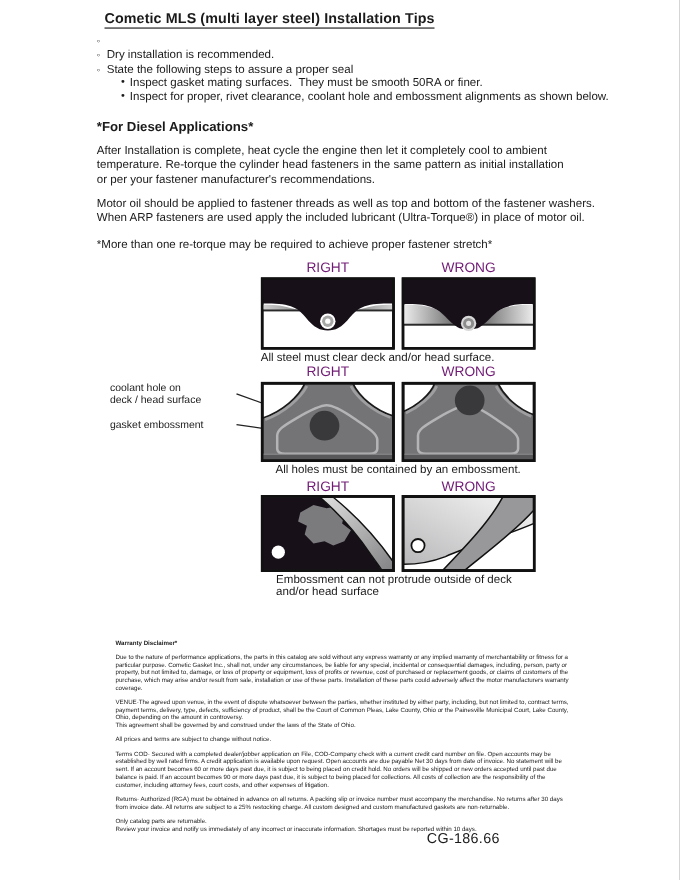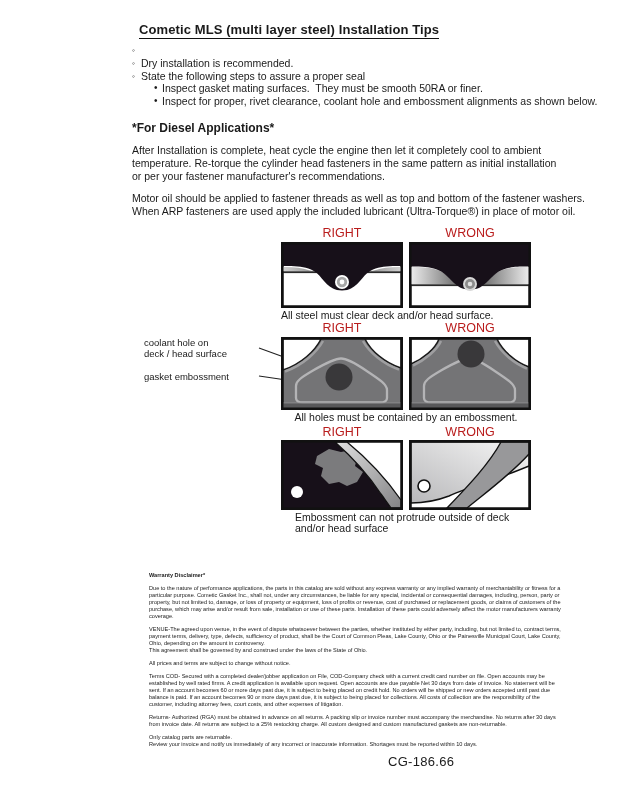--- a/index.html
+++ b/index.html
@@ -5,37 +5,37 @@
   :root{
     --page_bg:#ffffff; --text:#1a1a1a; --diagram_black:#171019;
     --mid_gray:#747476; --hole_dark:#39383a; --emboss_line:#b4b4b6;
   }
   html,body{margin:0;padding:0;background:#888;}
   .page{
     width:618px;height:800px;background:var(--page_bg);
     font-family:"Liberation Sans",sans-serif;color:var(--text);
     position:relative;overflow:hidden;margin:0 auto;
   }
-  .content{padding:20px 60px 0 88px;margin-left:44px;}
+  .content{padding:8px 60px 0 88px;}
   .title{
     font-size:13px;font-weight:bold;display:inline-block;
     border-bottom:1.6px solid #111;padding-bottom:1px;margin-left:7px;
     letter-spacing:.1px;
   }
   .bullets{margin-top:5px;font-size:10.5px;line-height:12.8px;}
   .b-item{display:flex;white-space:pre;}
   .b-item .mk{width:9px;font-size:8.5px;line-height:12.8px;flex:0 0 auto;text-align:left;}
   .b-sub{margin-left:22px;}
   .b-sub .mk{width:8px;font-size:10px;}
   .diesel-h{font-weight:bold;font-size:12px;margin-top:13px;}
   .para{font-size:10.5px;line-height:13px;margin-top:9px;white-space:pre;}
   .note{font-size:10.5px;margin-top:11px;white-space:pre;}
 
   .diagram-section{position:relative;height:318px;margin:6px -60px 0 -88px;width:618px;}
-  .dg-label{position:absolute;width:122px;text-align:center;font-size:12.5px;color:#b91c1c;}
+  .dg-label{position:absolute;width:122px;text-align:center;font-size:12.5px;color:#701a75;}
   .dg-box{position:absolute;width:122px;}
   .dg-box svg{display:block;}
   .dg-caption{position:absolute;font-size:10.5px;line-height:11.5px;white-space:pre-line;}
   .dg-caption.center{width:250px;text-align:center;}
   .ann{position:absolute;width:113px;text-align:left;font-size:9.5px;line-height:11.5px;white-space:pre-line;}
   .leader-svg{position:absolute;left:0;top:0;pointer-events:none;}
 
   .legal{margin:30px 0 0 17px;width:414px;font-size:5.6px;line-height:6.9px;color:#222;}
   .legal .lp{margin:0 0 6.3px 0;white-space:pre-line;}
   .legal .lh{font-weight:bold;margin:0 0 6.3px 0;}
@@ -70,20 +70,21 @@
         <span>Inspect for proper, rivet clearance, coolant hole and embossment alignments as shown below.</span>
       </div>
     </div>
 
     <div class="diesel-h">*For Diesel Applications*</div>
     <div class="para">After Installation is complete, heat cycle the engine then let it completely cool to ambient
 temperature. Re-torque the cylinder head fasteners in the same pattern as initial installation
 or per your fastener manufacturer's recommendations.</div>
     <div class="para">Motor oil should be applied to fastener threads as well as top and bottom of the fastener washers.
 When ARP fasteners are used apply the included lubricant (Ultra-Torque®) in place of motor oil.</div>
+    <div class="note">*More than one re-torque may be required to achieve proper fastener stretch*</div>
 
     <div class="diagram-section">
 
       <div class="dg-label" style="left:237px;top:2px;">RIGHT</div>
       <div class="dg-label" style="left:365px;top:2px;">WRONG</div>
 
       <div class="dg-box" style="left:237px;top:18px;">
         <svg width="122" height="66" viewBox="0 0 122 66">
           <defs>
             <linearGradient id="w1l" x1="0" y1="0" x2="1" y2="0">

